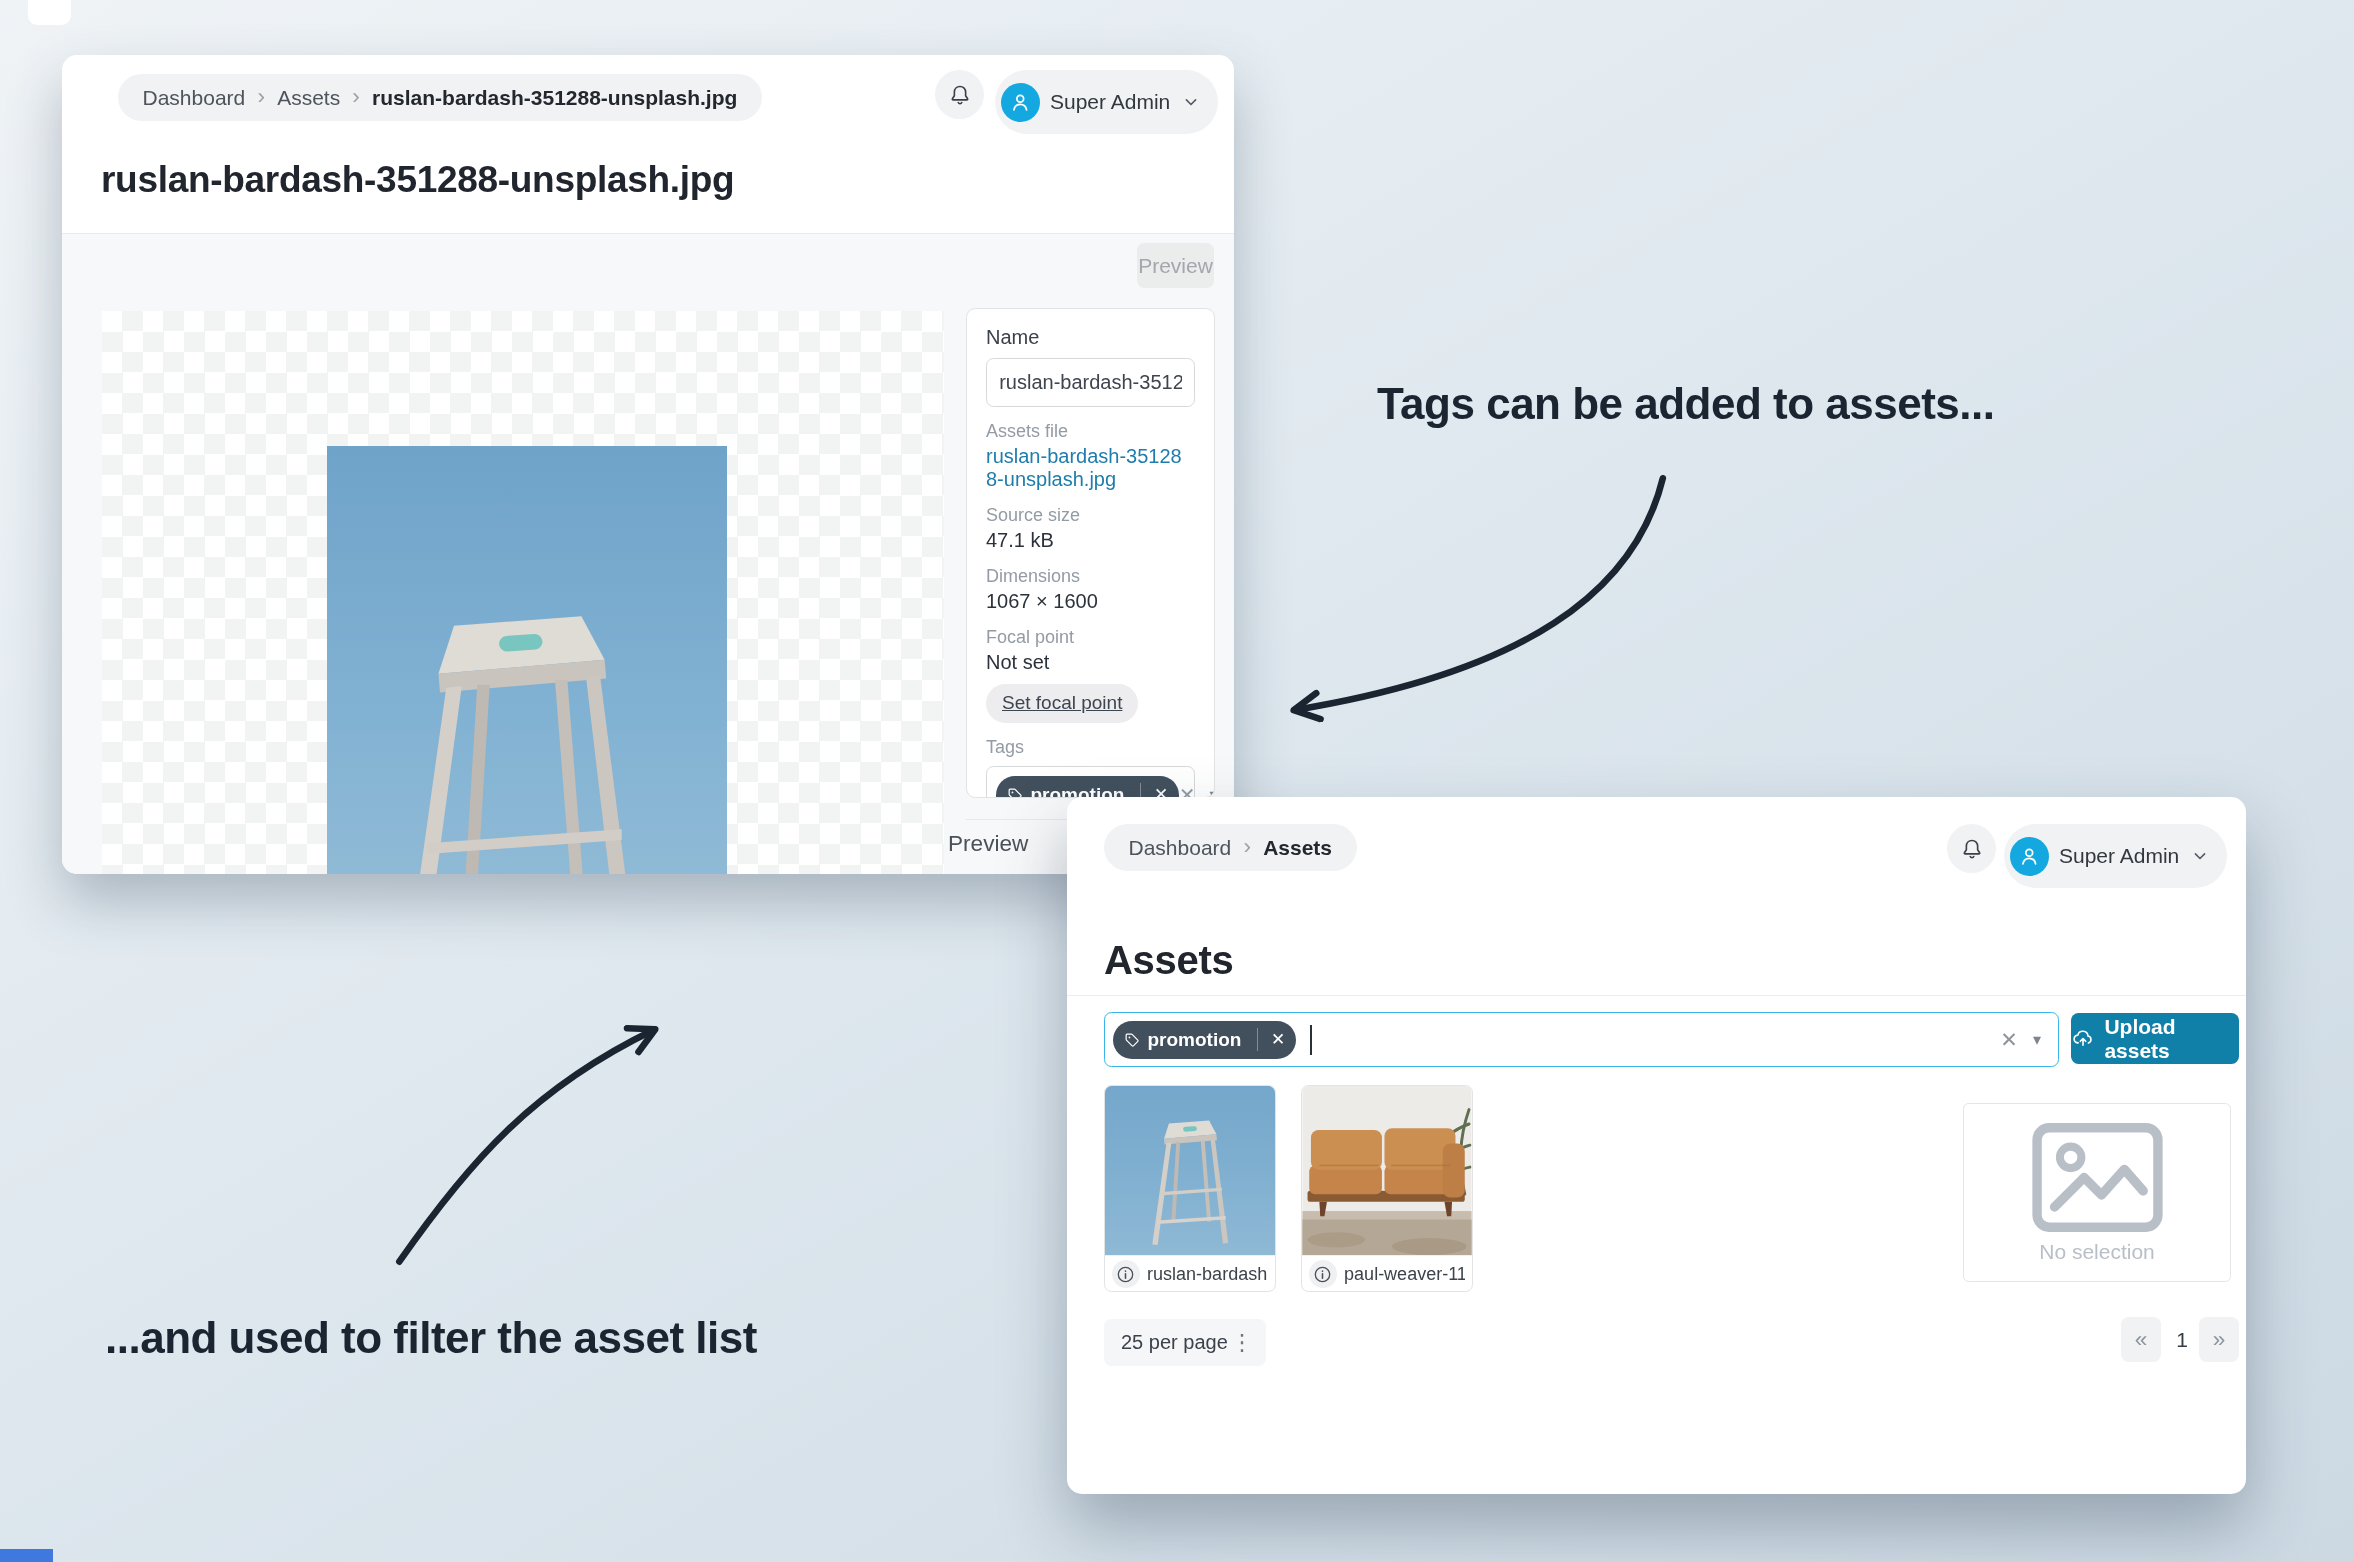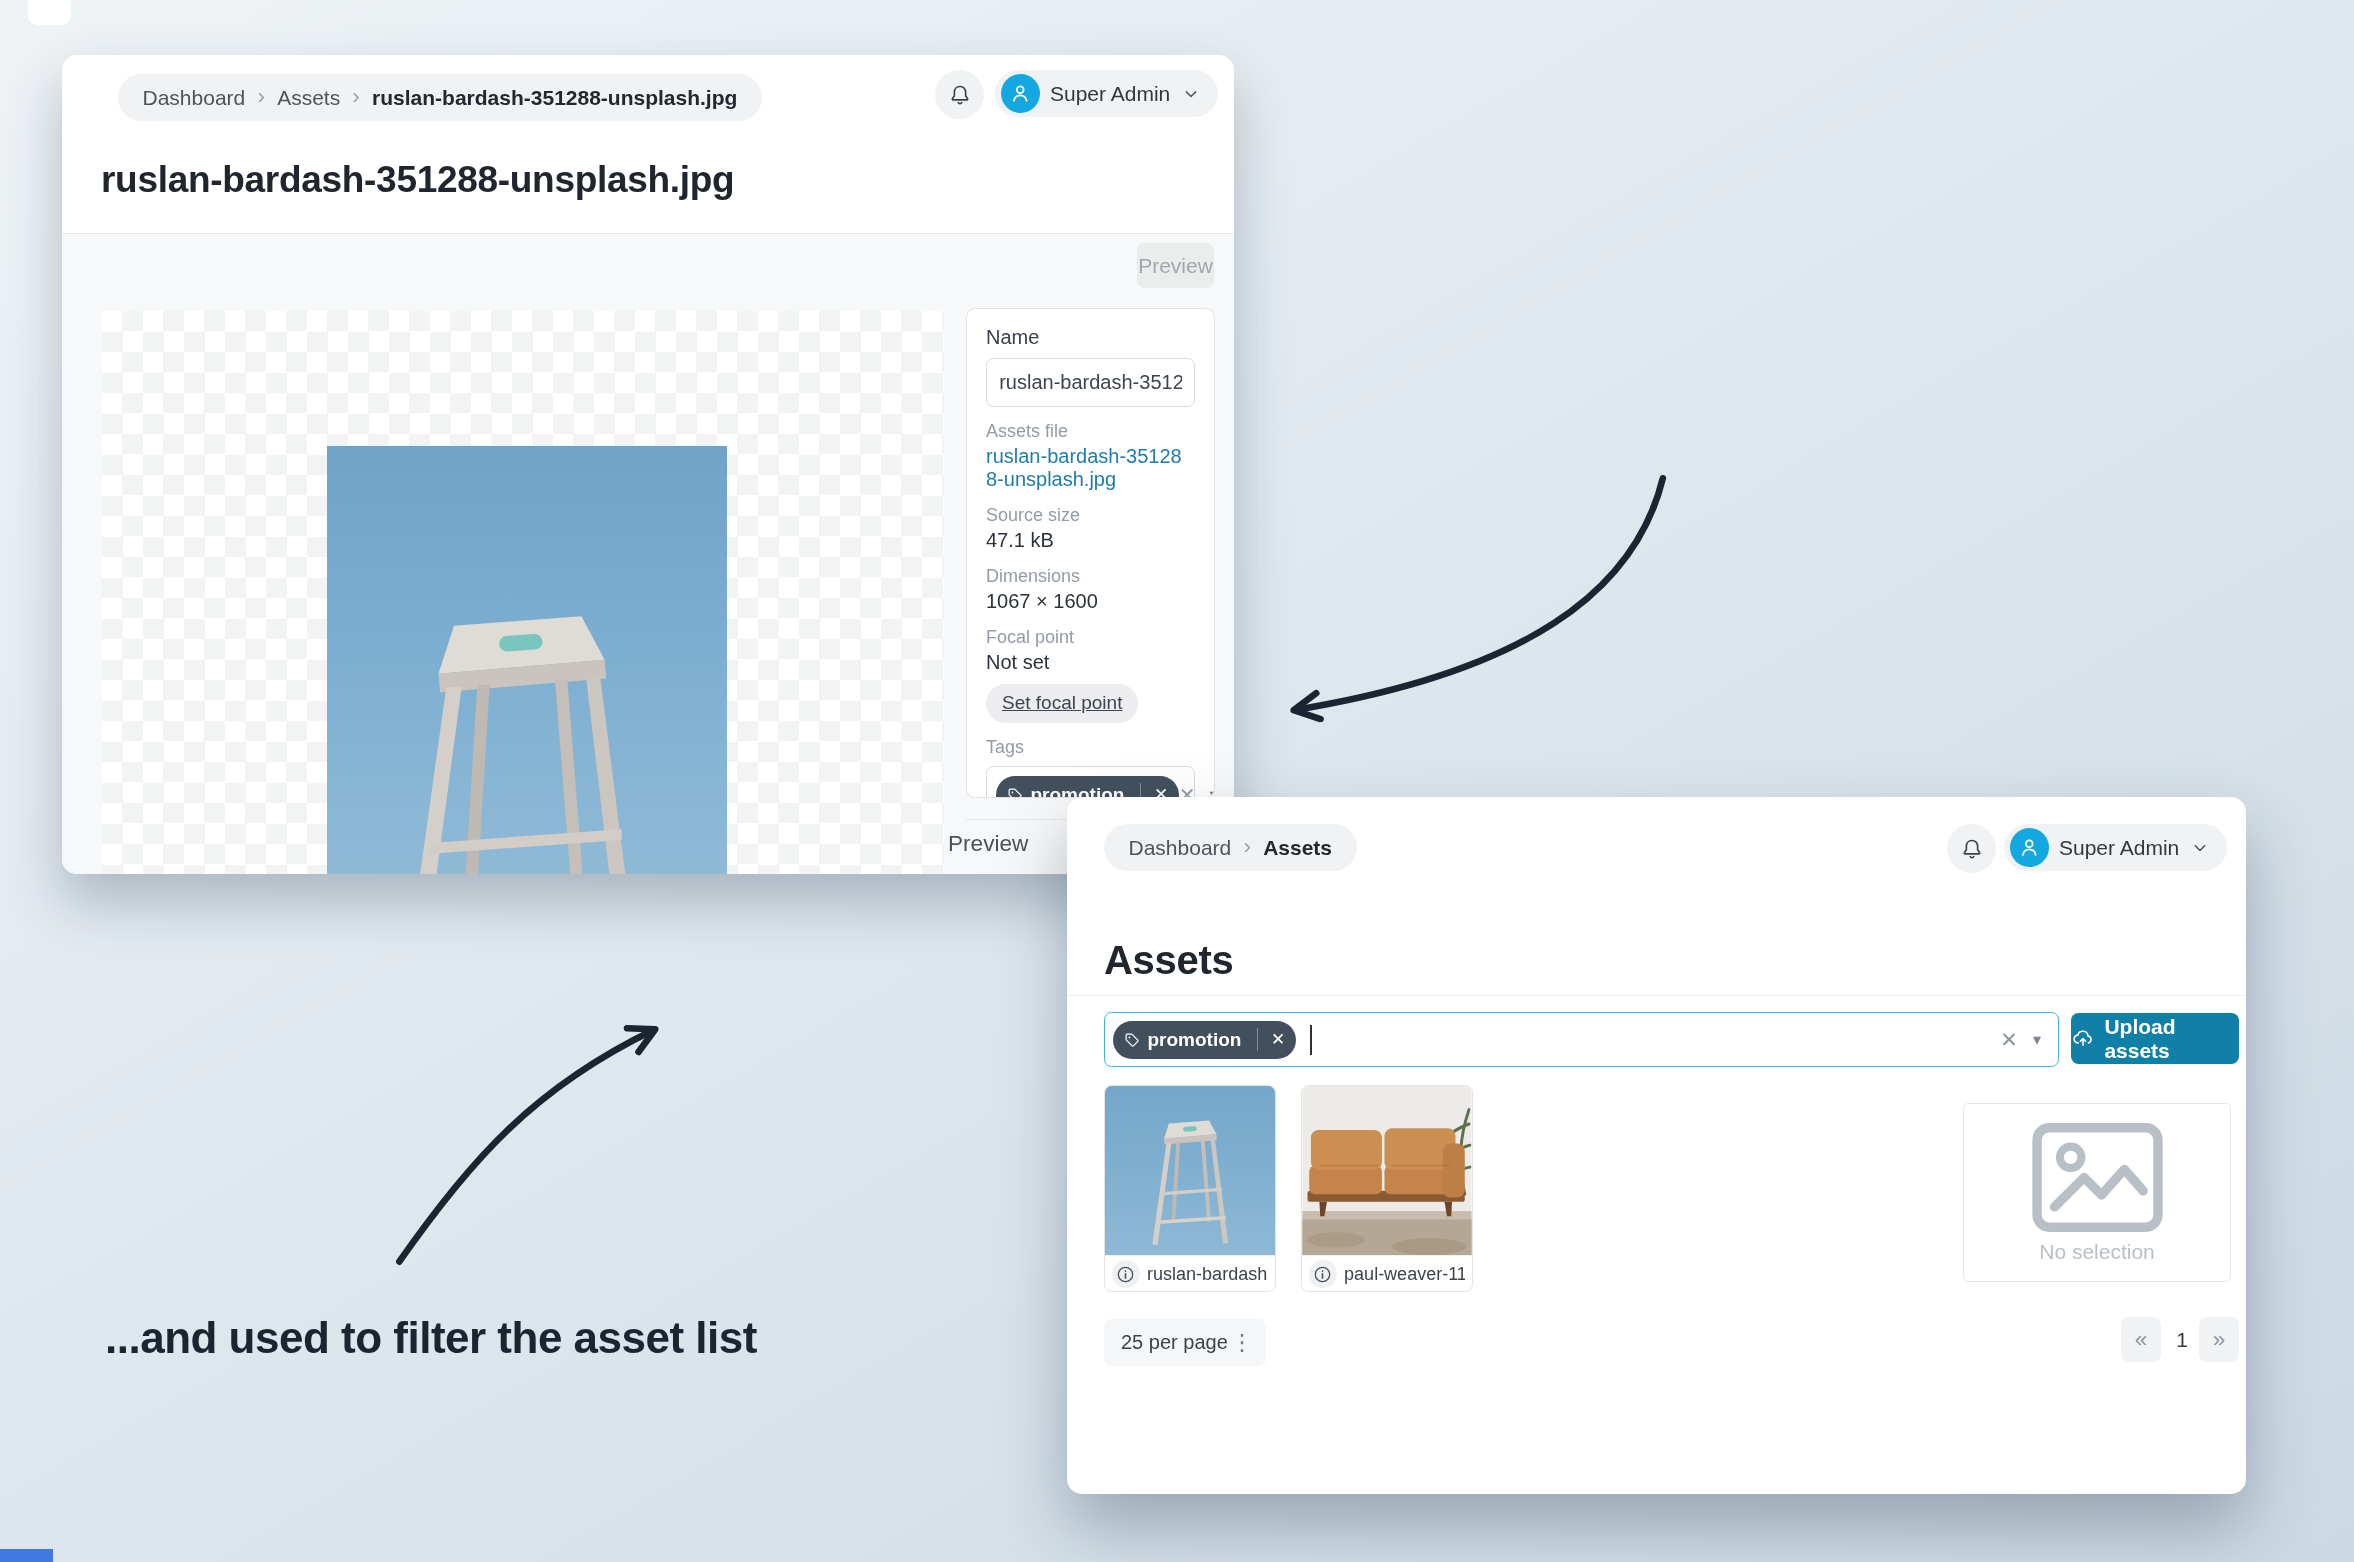--- a/index.html
+++ b/index.html
@@ -11,21 +11,21 @@
   #win2{left:1067px;top:797px;width:1179px;height:697px;box-shadow:0 33px 66px rgba(40,60,80,.34);z-index:4;}
   .sliver{position:absolute;left:28px;top:0;width:43px;height:24.5px;background:#fff;border-radius:0 0 9.4px 9.4px;z-index:1;}
   .bottom-bar{position:absolute;left:0;bottom:0;width:53px;height:13px;background:#3f79e0;z-index:5;}
 
   .pill{background:#f1f2f4;border-radius:941px;display:flex;align-items:center;}
   .crumbs{position:absolute;height:47px;padding:0 24.5px;gap:12.2px;font-size:21px;color:#4d545c;}
   .crumb-sep{color:#9aa1a9;font-size:22.6px;line-height:1;}
   .crumb-last{color:#23272e;font-weight:600;}
   .bellbtn{position:absolute;width:49px;height:49px;border-radius:50%;background:#f1f2f4;
     display:flex;align-items:center;justify-content:center;color:#3a4049;}
-  .userpill{position:absolute;height:47px;padding:0 17px 0 5.6px;gap:10.4px;font-size:21px;color:#33383f;}
+  .userpill{position:absolute;height:64px;padding:0 17px 0 5.6px;gap:10.4px;font-size:21px;color:#33383f;}
   .avatar{width:39px;height:39px;border-radius:50%;background:#14a8e1;display:flex;align-items:center;justify-content:center;}
   .ic{display:block;}
   .chev{color:#565d66;}
 
   
   .w1-title{position:absolute;left:39px;top:104px;font-size:37px;font-weight:700;color:#21262e;letter-spacing:-0.3px;}
   .w1-divider{position:absolute;left:0;right:0;top:178px;height:0.9px;background:#e9eaeb;}
   .w1-body{position:absolute;left:0;top:179px;right:0;bottom:0;background:#f7f8f9;border-radius:0 0 15px 15px;}
   .updatebtn{position:absolute;left:1075px;top:188px;width:77px;height:45px;border-radius:7.5px;background:#ebecec;
     color:#a2a7ad;font-size:21px;display:flex;align-items:center;justify-content:center;}
@@ -340,20 +340,21 @@
 
     <div class="perpage">
       <span>25 per page</span>
       <span class="kebab">⋮</span>
     </div>
     <div class="pg-btn" style="left:1054px;">«</div>
     <div class="pg-cur">1</div>
     <div class="pg-btn" style="left:1132px;">»</div>
   </div>
 
+  <div class="note" id="note1">Tags can be added to assets...</div>
   <div class="note" id="note2">...and used to filter the asset list</div>
 
   <svg class="arrows" viewBox="0 0 2500 1659" width="2354" height="1562">
     <defs>
       <marker id="ah" markerWidth="6" markerHeight="6" refX="4.1" refY="2.5" orient="auto">
         <polyline points="0.6,0.5 4.4,2.5 0.6,4.5" fill="none" stroke="#1b2531" stroke-width="1" stroke-linecap="round" stroke-linejoin="round"></polyline>
       </marker>
     </defs>
     <path d="M1766 508 C 1736 630, 1618 714, 1376 754" fill="none" stroke="#1b2531" stroke-width="7" stroke-linecap="round" marker-end="url(#ah)"></path>
     <path d="M424 1340 C 498 1234, 566 1156, 694 1094" fill="none" stroke="#1b2531" stroke-width="7" stroke-linecap="round" marker-end="url(#ah)"></path>

